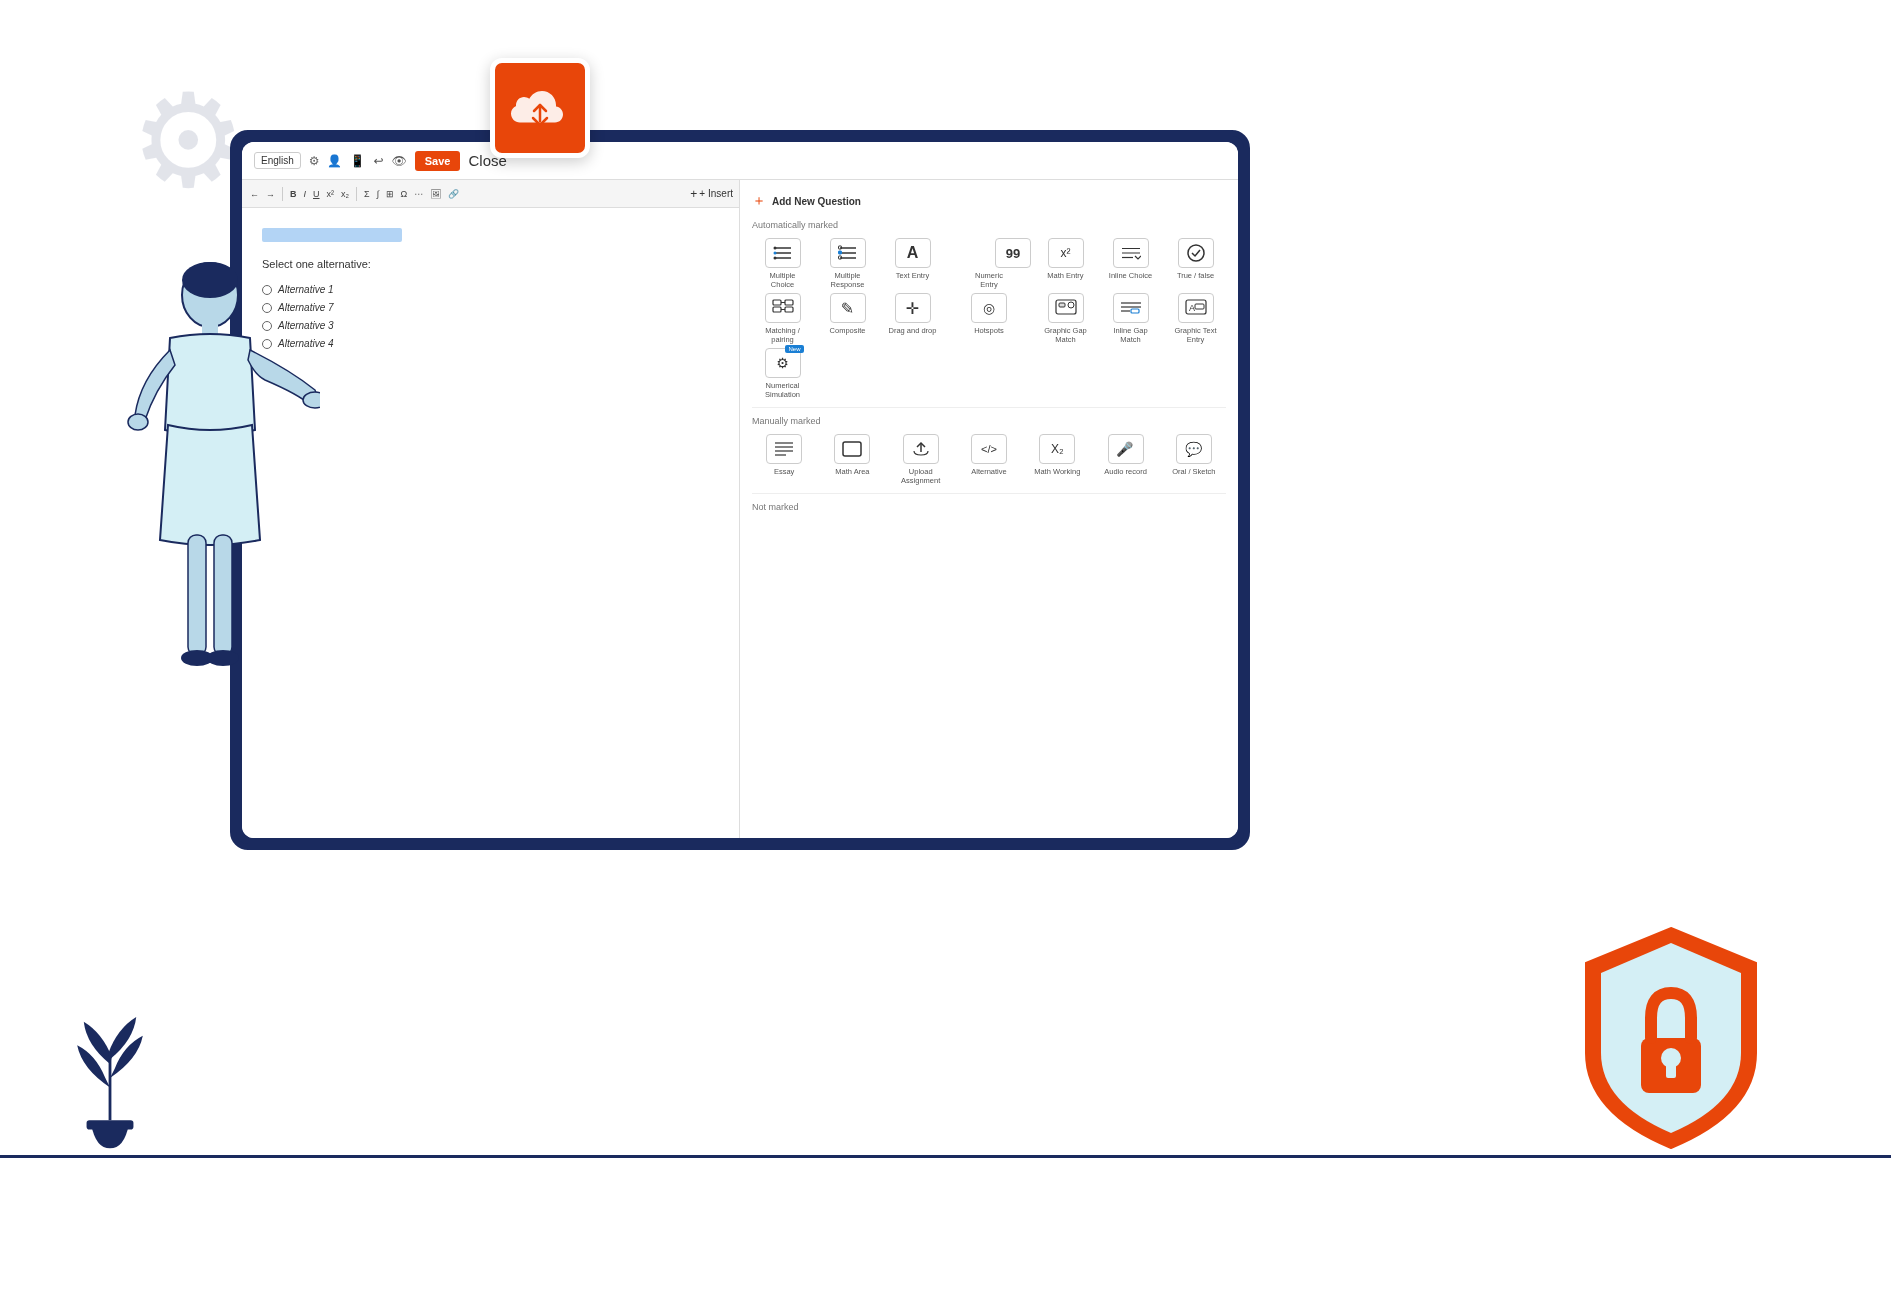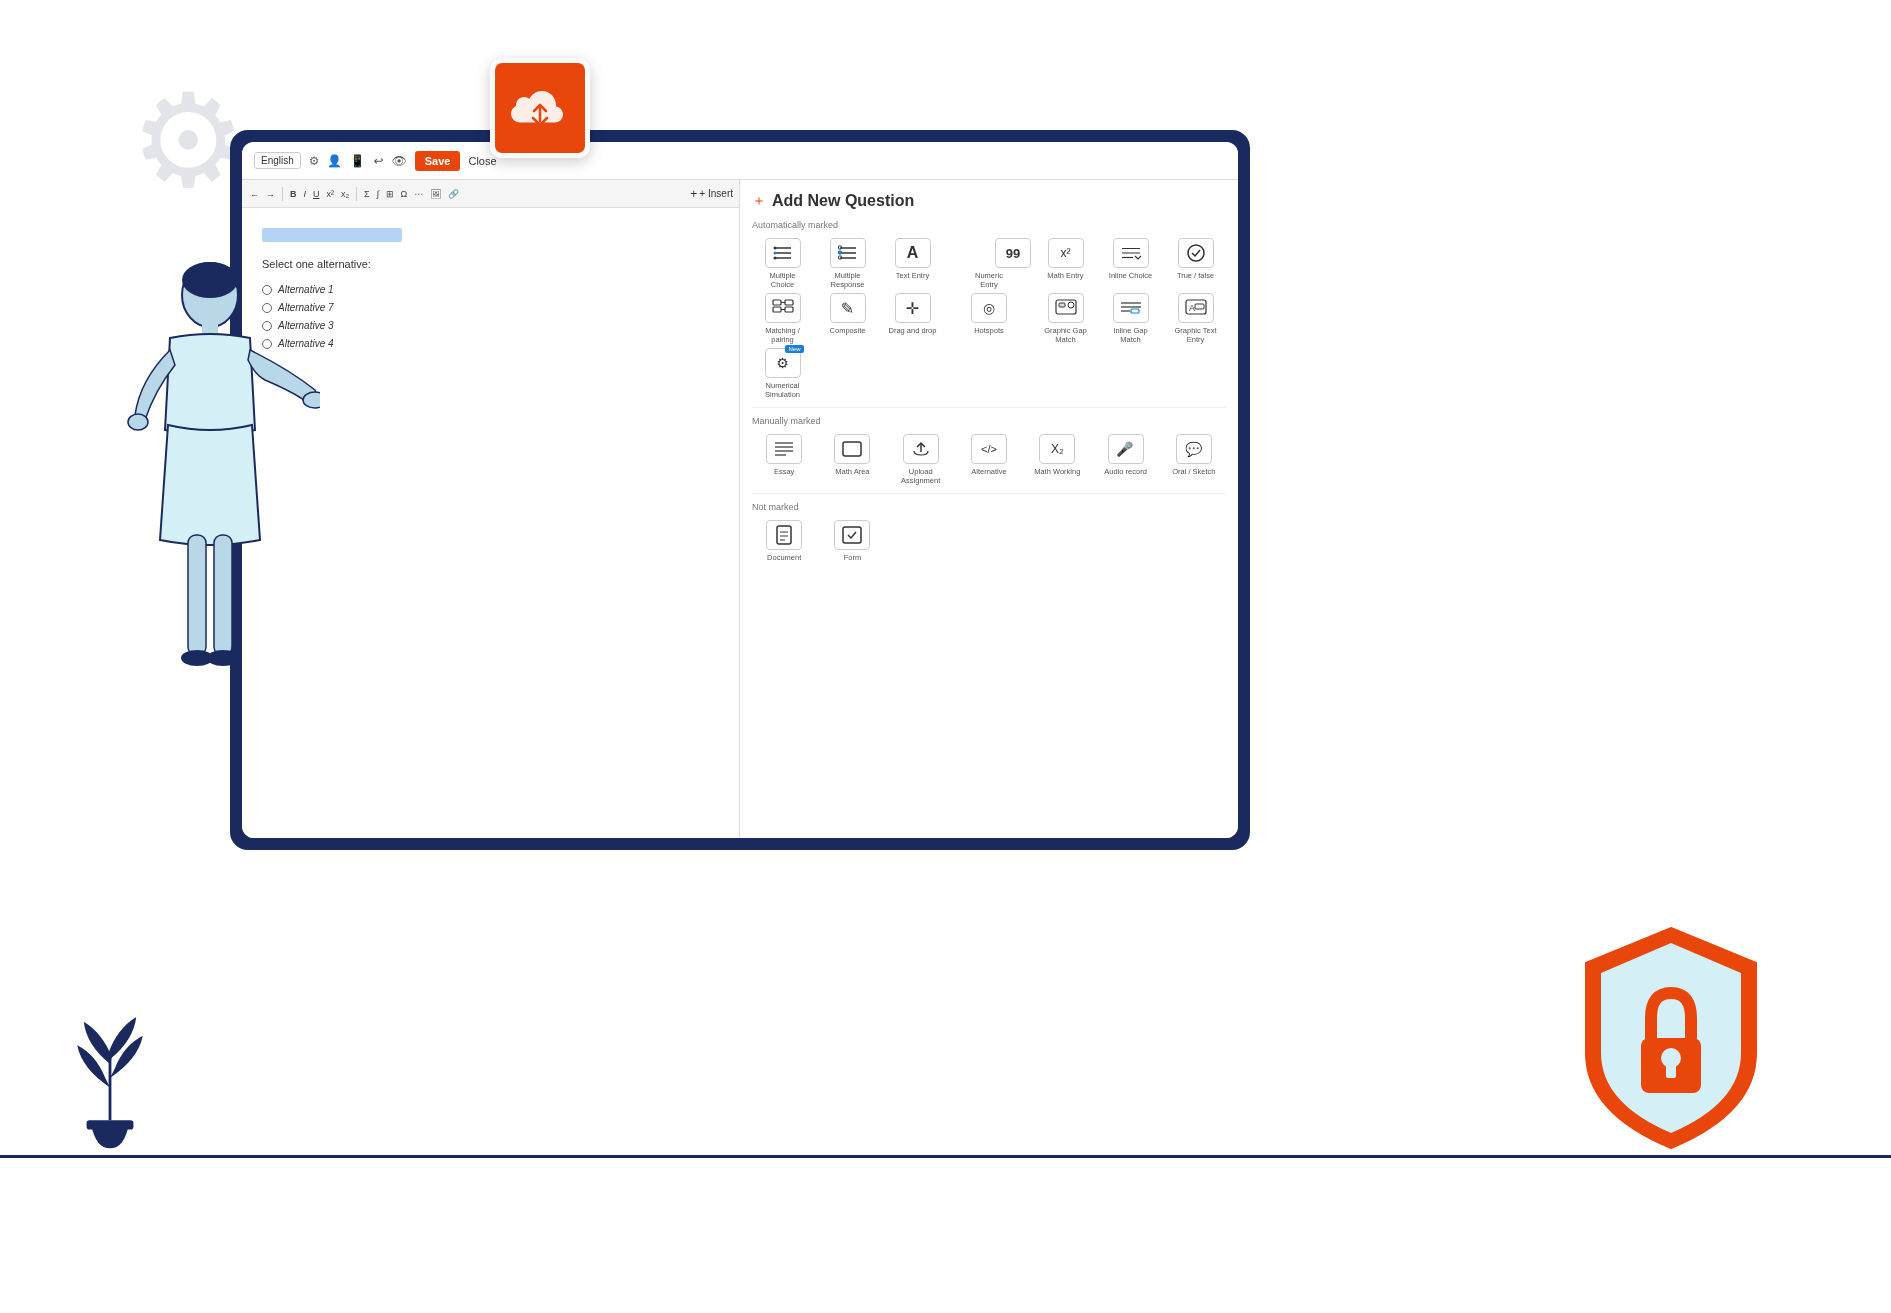--- a/index.html
+++ b/index.html
@@ -131,21 +131,21 @@
       border: none;
       border-radius: 3px;
       padding: 4px 10px;
       font-size: 11px;
       cursor: pointer;
       font-weight: bold;
     }
     .btn-close {
       background: none;
       border: none;
-      font-size: 11px;
+      font-size: 15px;
       color: #333;
       cursor: pointer;
       text-align: center;
     }
 
     
     .app-main {
       display: flex;
       flex: 1;
       overflow: hidden;
@@ -236,21 +236,21 @@
       display: flex;
       align-items: center;
       gap: 6px;
       margin-bottom: 10px;
     }
     .add-q-icon {
       color: #e8460a;
       font-size: 14px;
     }
     .add-q-title {
-      font-size: 16px;
+      font-size: 10px;
       color: #333;
       font-weight: 600;
     }
 
     .section-label {
       font-size: 9px;
       color: #777;
       margin-bottom: 8px;
       text-transform: none;
     }
@@ -633,42 +633,20 @@
               </div>
               <div class="q-item">
                 <div class="q-icon-box" style="font-size:14px;">💬</div>
                 <span class="q-label">Oral / Sketch</span>
               </div>
             </div>
 
             <div class="divider-line"></div>
 
             <div class="section-label">Not marked</div>
-            <div class="question-grid">
-              <div class="q-item">
-                <div class="q-icon-box">
-                  <svg width="18" height="20" viewBox="0 0 18 20">
-                      <rect x="2" y="1" width="14" height="18" rx="2" fill="none" stroke="#333" stroke-width="1.5"></rect>
-                      <line x1="5" y1="7" x2="13" y2="7" stroke="#333" stroke-width="1"></line>
-                      <line x1="5" y1="11" x2="13" y2="11" stroke="#333" stroke-width="1"></line>
-                      <line x1="5" y1="15" x2="10" y2="15" stroke="#333" stroke-width="1"></line>
-                    </svg>
-                </div>
-                <span class="q-label">Document</span>
-              </div>
-              <div class="q-item">
-                <div class="q-icon-box">
-                  <svg width="20" height="18" viewBox="0 0 20 18">
-                      <rect x="1" y="1" width="18" height="16" rx="2" fill="none" stroke="#333" stroke-width="1.5"></rect>
-                      <polyline points="6,9 9,12 14,6" fill="none" stroke="#333" stroke-width="1.5"></polyline>
-                    </svg>
-                </div>
-                <span class="q-label">Form</span>
-              </div>
-            </div>
           </div>
 
         </div>
       </div>
     </div>
   </div>
 
   <div class="cloud-overlay">
     <svg class="cloud-svg" viewBox="0 0 60 50" fill="none" xmlns="http://www.w3.org/2000/svg">
       <path d="M46 22c0-7.7-6.3-14-14-14-5.5 0-10.3 3.2-12.7 7.8C17.7 14.7 15.9 14 14 14c-4.4 0-8 3.6-8 8 0 0.3 0 0.6 0.1 0.9C3.1 24.1 1 27 1 30.5c0 5 4 9 8.9 9H45c4.4 0 8-3.6 8-8 0-4.2-3.2-7.6-7-8z" fill="white" opacity="0.9"></path>

